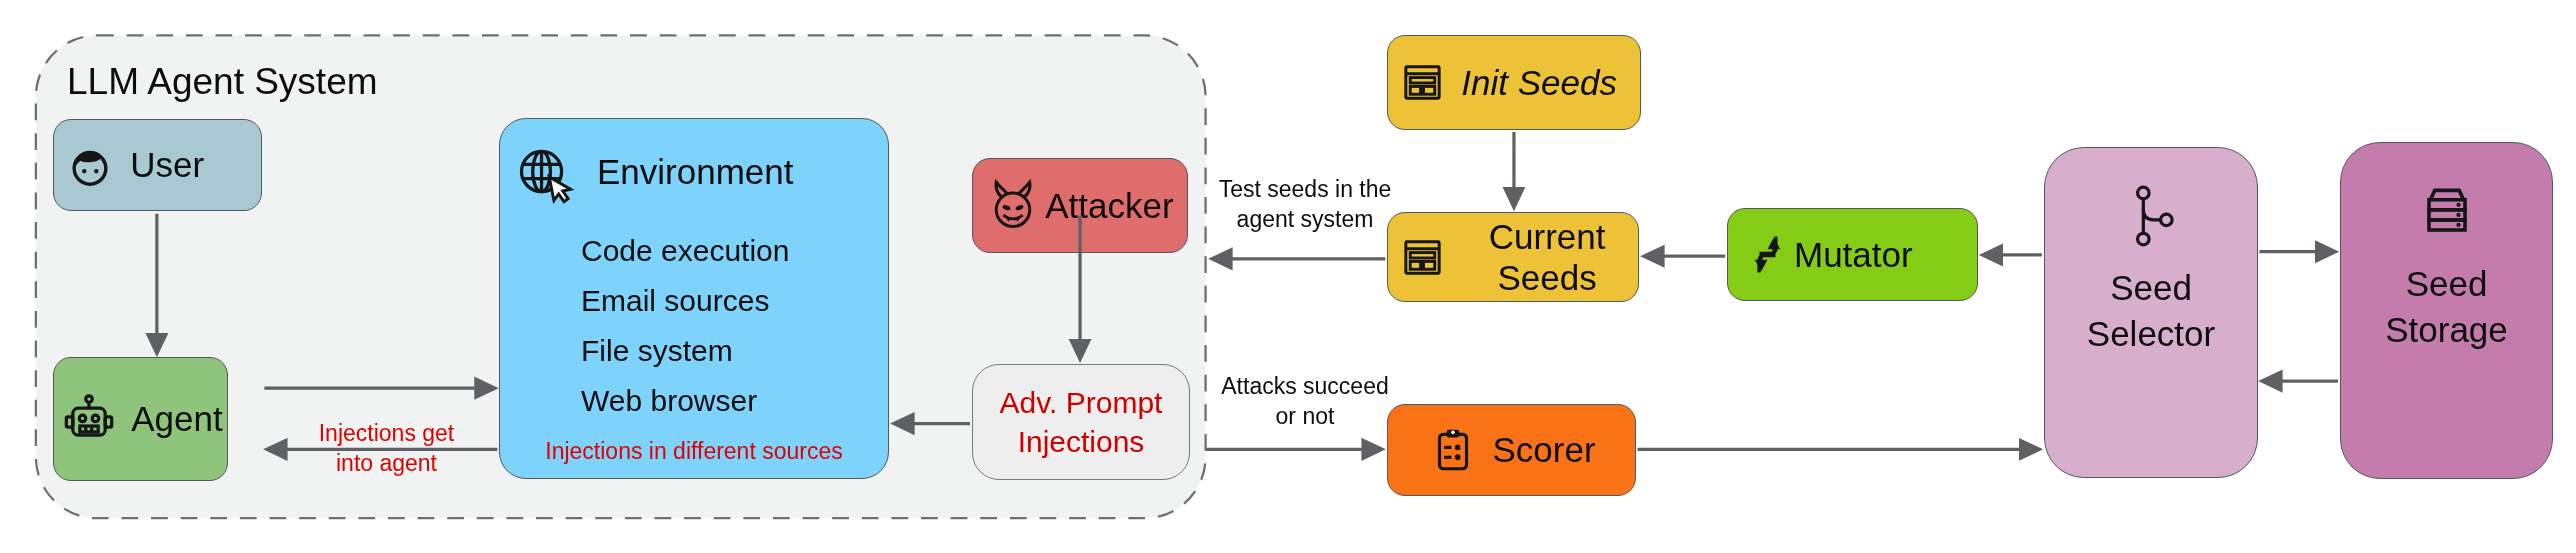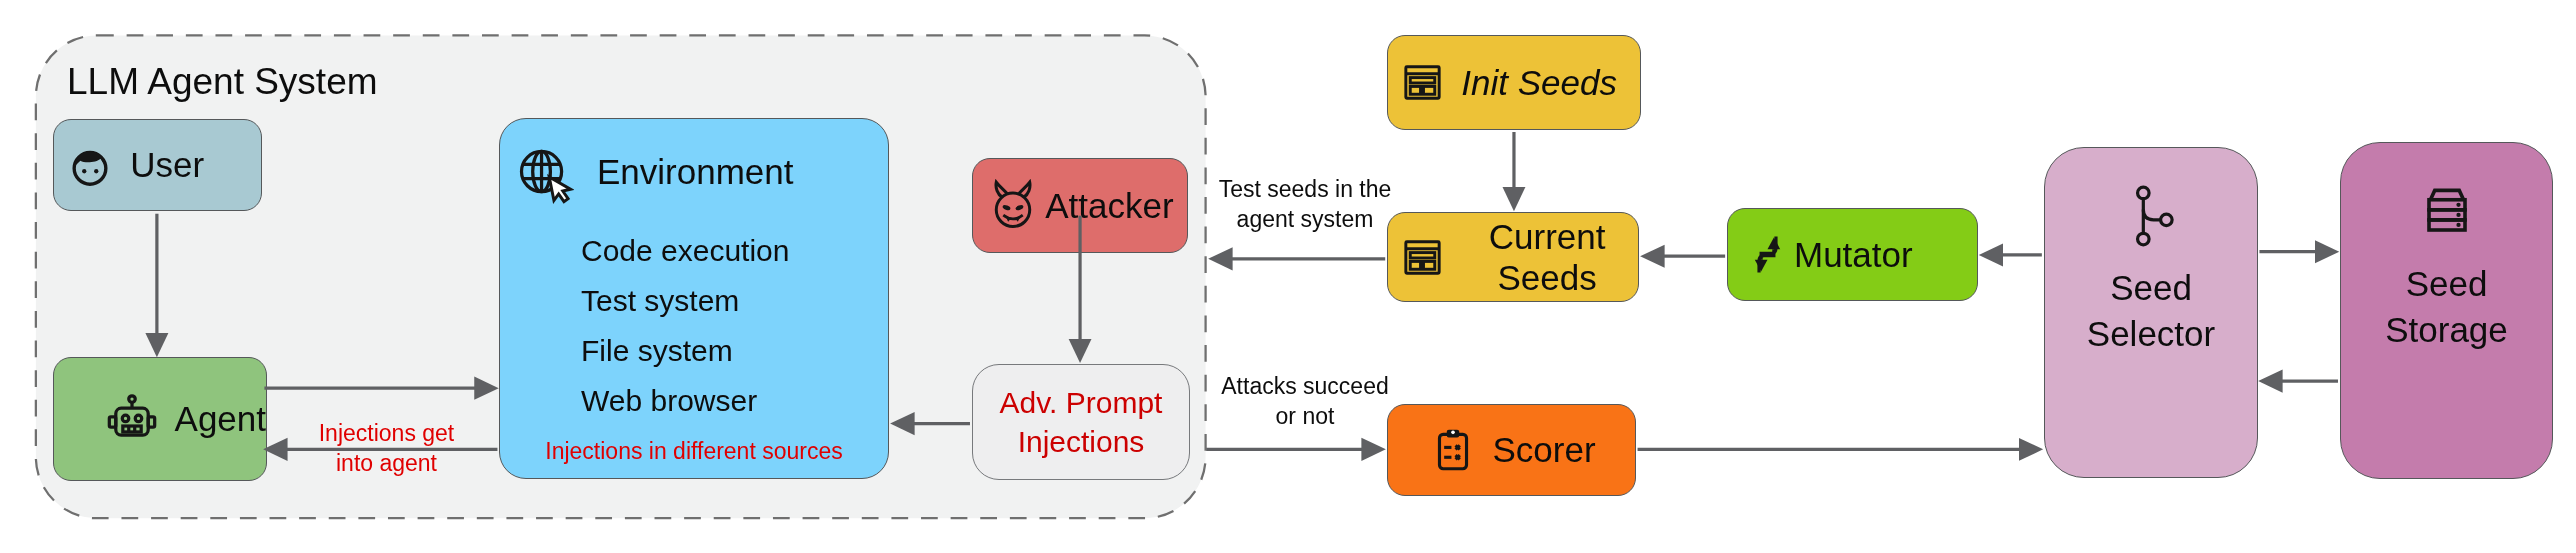--- a/index.html
+++ b/index.html
@@ -15,21 +15,21 @@
     position:absolute; box-sizing:border-box; z-index:2;
     border:1.9px solid #55585a; border-radius:18px;
     display:flex; align-items:center;
   }
   .label { font-size:35px; white-space:nowrap; }
   .icon { flex:0 0 auto; display:block; }
 
   #llm-title { position:absolute; left:67px; top:61px; font-size:37px; z-index:2; white-space:nowrap; }
 
   #user-box     { left:53px;  top:119px; width:209px; height:92px; background:#a8c9d2; padding-left:11.6px; gap:16.7px; }
-  #agent-box    { left:53px;  top:357px; width:214px; height:124px; background:#8fc47d; padding-left:7.7px; gap:15.5px;justify-content:flex-end; }
+  #agent-box    { left:53px;  top:357px; width:175px; height:124px; background:#8fc47d; padding-left:7.7px; gap:15.5px; }
   #env-box      { left:499px; top:118px; width:390px; height:361px; background:#7dd3fc; border-radius:27px; }
   #attacker-box { left:972px;top:118px; width:216px; height:95px; background:#de6d6b; padding-left:13px;  gap:5.2px;margin-top:40px; }
   #adv-box      { left:972px;top:364px; width:218px; height:116px; background:#eeeeef; border-radius:27px;
                   border-color:#77797c; justify-content:center; }
   #init-box     { left:1387px;top:35px;  width:254px; height:95px; background:#edc237; padding-left:10.3px; gap:14px;font-style:italic; }
   #current-box  { left:1387px;top:212px; width:252px; height:90px; background:#edc237; padding-left:10.3px; gap:9px; }
   #mutator-box  { left:1727px;top:208px; width:251px; height:93px; background:#84cc16; padding-left:13px; gap:0;border-radius:18px; }
   #scorer-box   { left:1387px;top:404px; width:249px; height:92px; background:#f97316; justify-content:center; gap:13px; }
   #selector-box { left:2044px;top:147px; width:214px; height:331px; background:#d7aecb; border-radius:40px;
                   flex-direction:column; align-items:center; }
@@ -105,21 +105,21 @@
         <ellipse cx="45" cy="45" rx="15" ry="34"></ellipse>
         <line x1="14" y1="33" x2="76" y2="33"></line>
         <line x1="14" y1="57" x2="76" y2="57"></line>
         <line x1="45" y1="11" x2="45" y2="79"></line>
       </g>
       <path d="M58,54 l8,40 l8,-11 l9,13 l7,-5 l-9,-13 l13,-3 z" fill="#ffffff" stroke="#161616" stroke-width="5"></path>
     </svg>
     <div id="env-title">Environment</div>
     <div id="env-items">
       <div>Code execution</div>
-      <div>Test system</div>
+      <div>Email sources</div>
       <div>File system</div>
       <div>Web browser</div>
     </div>
     <div id="env-note">Injections in different sources</div>
   </div>
 
   <div class="node" id="attacker-box">
     <svg class="icon" width="54" height="54" viewBox="0 0 100 100">
       <circle cx="50" cy="57" r="31" fill="none" stroke="#161616" stroke-width="5.5"></circle>
       <path d="M30,34 C21,28 17,16 19,6 C25,14 33,20 39,27" fill="none" stroke="#161616" stroke-width="5.5"></path>

